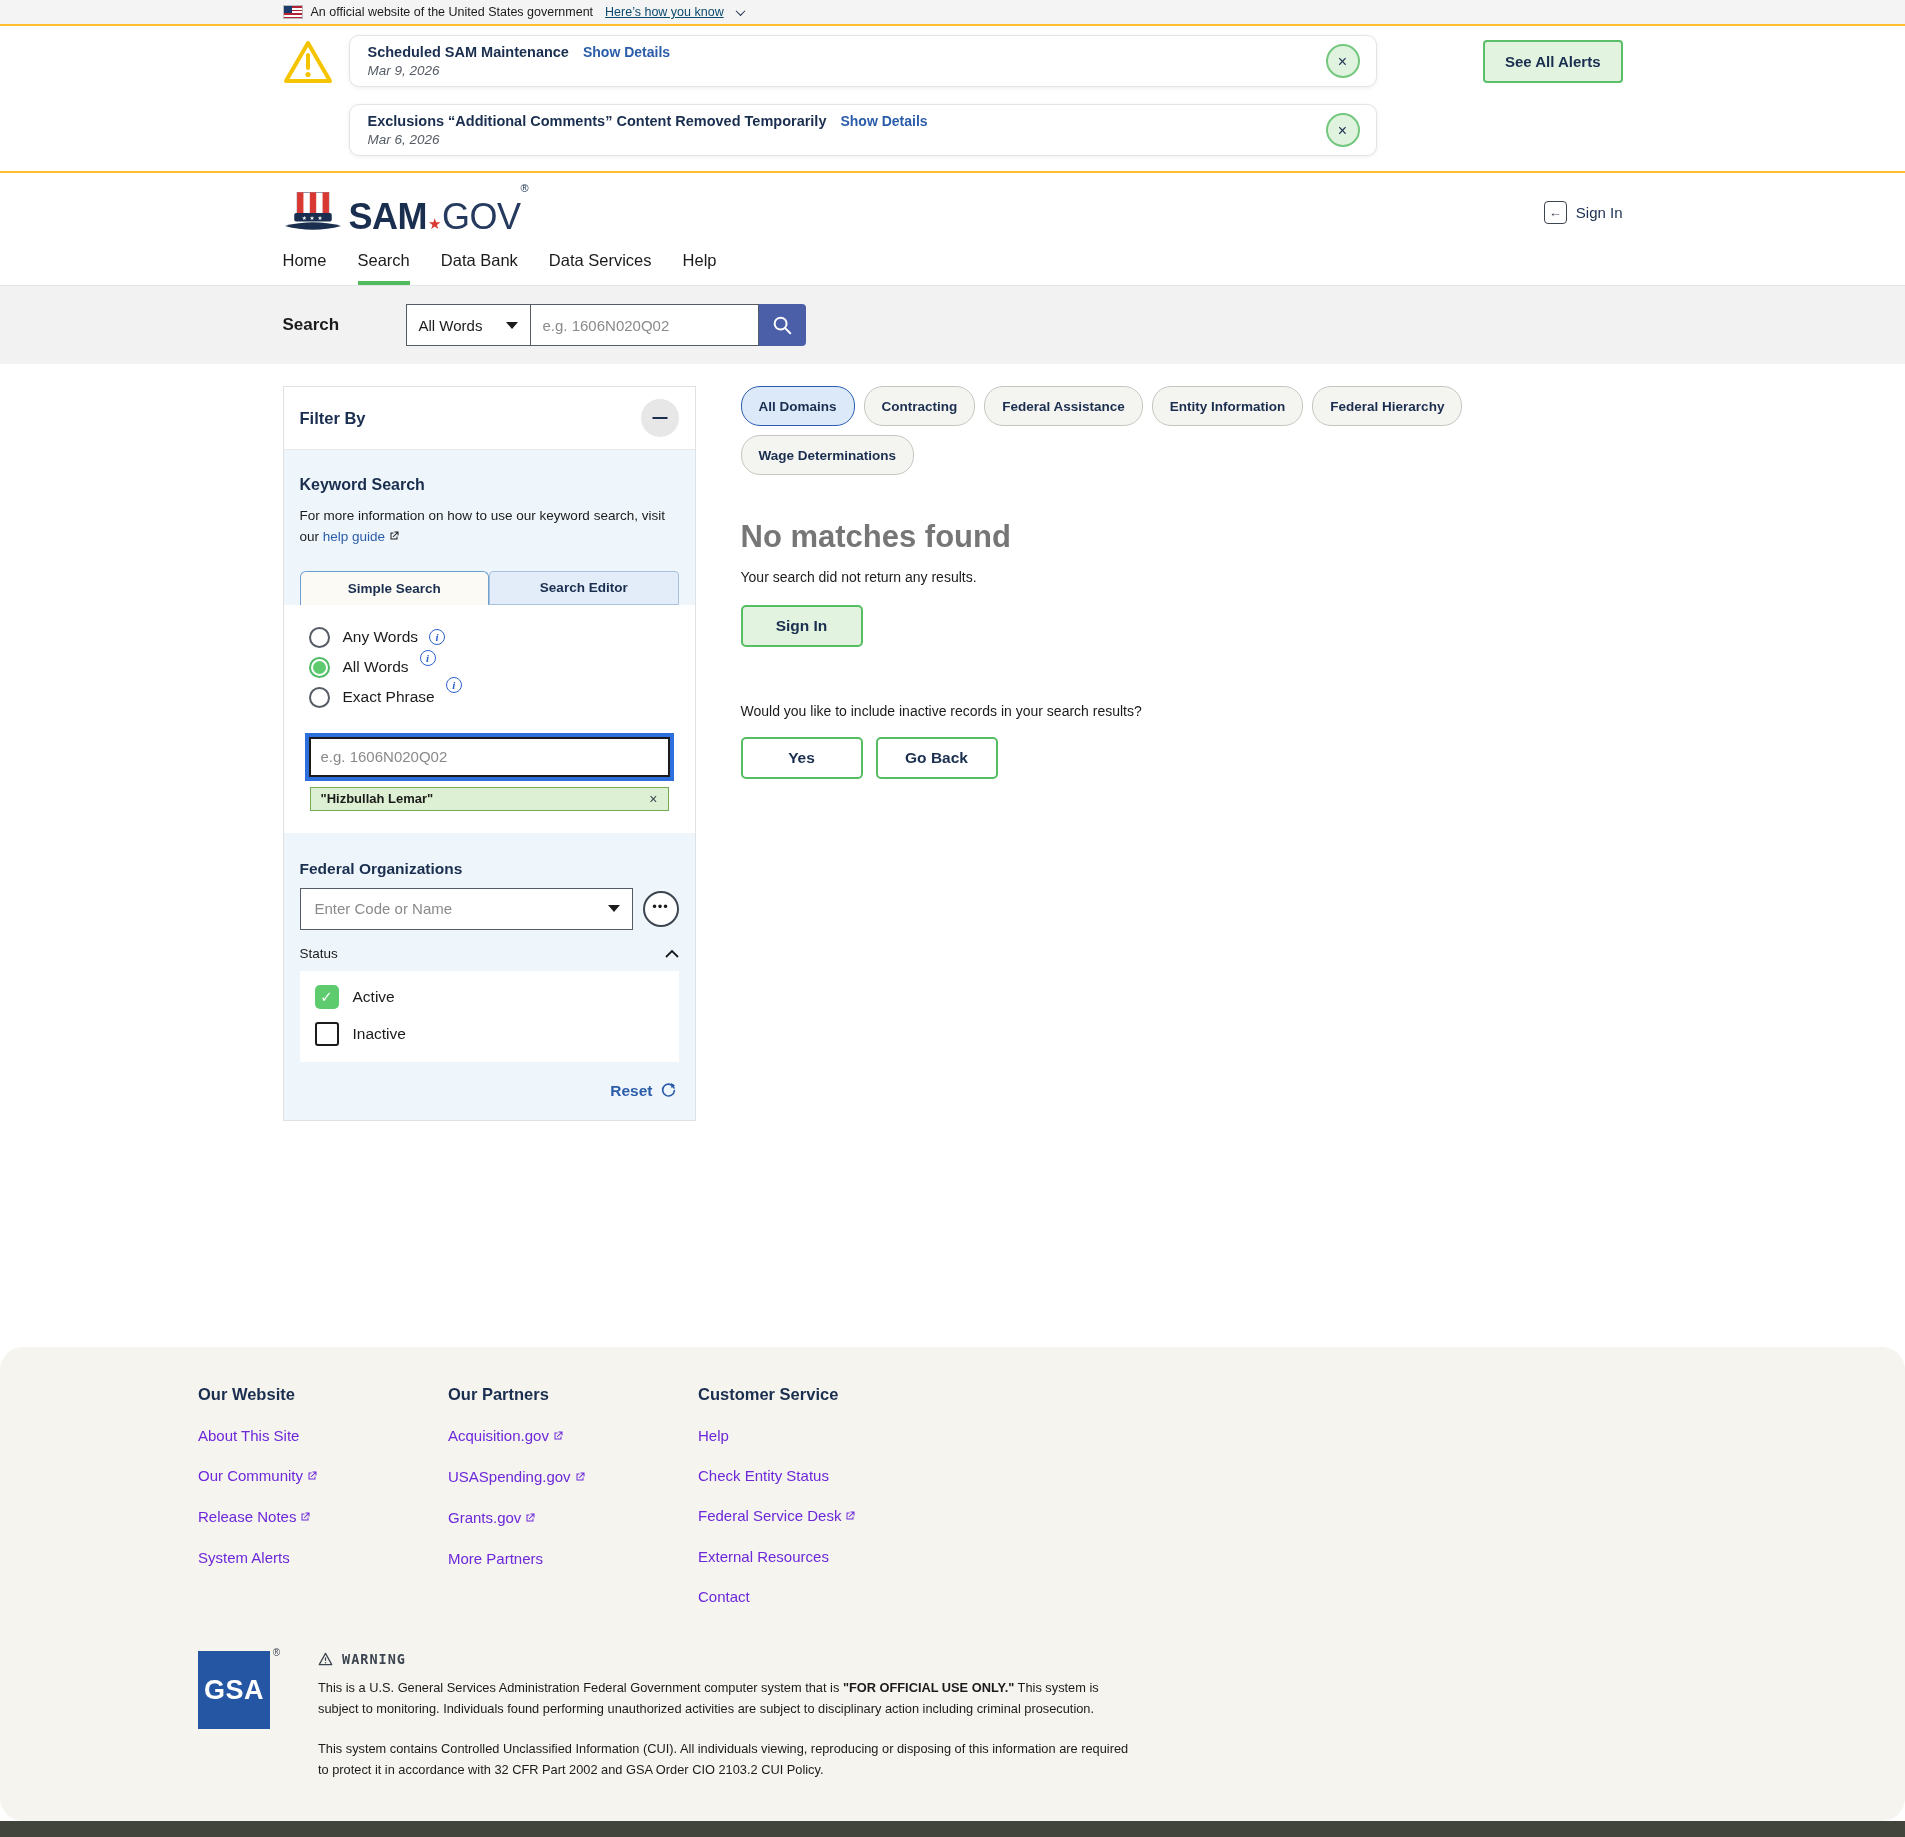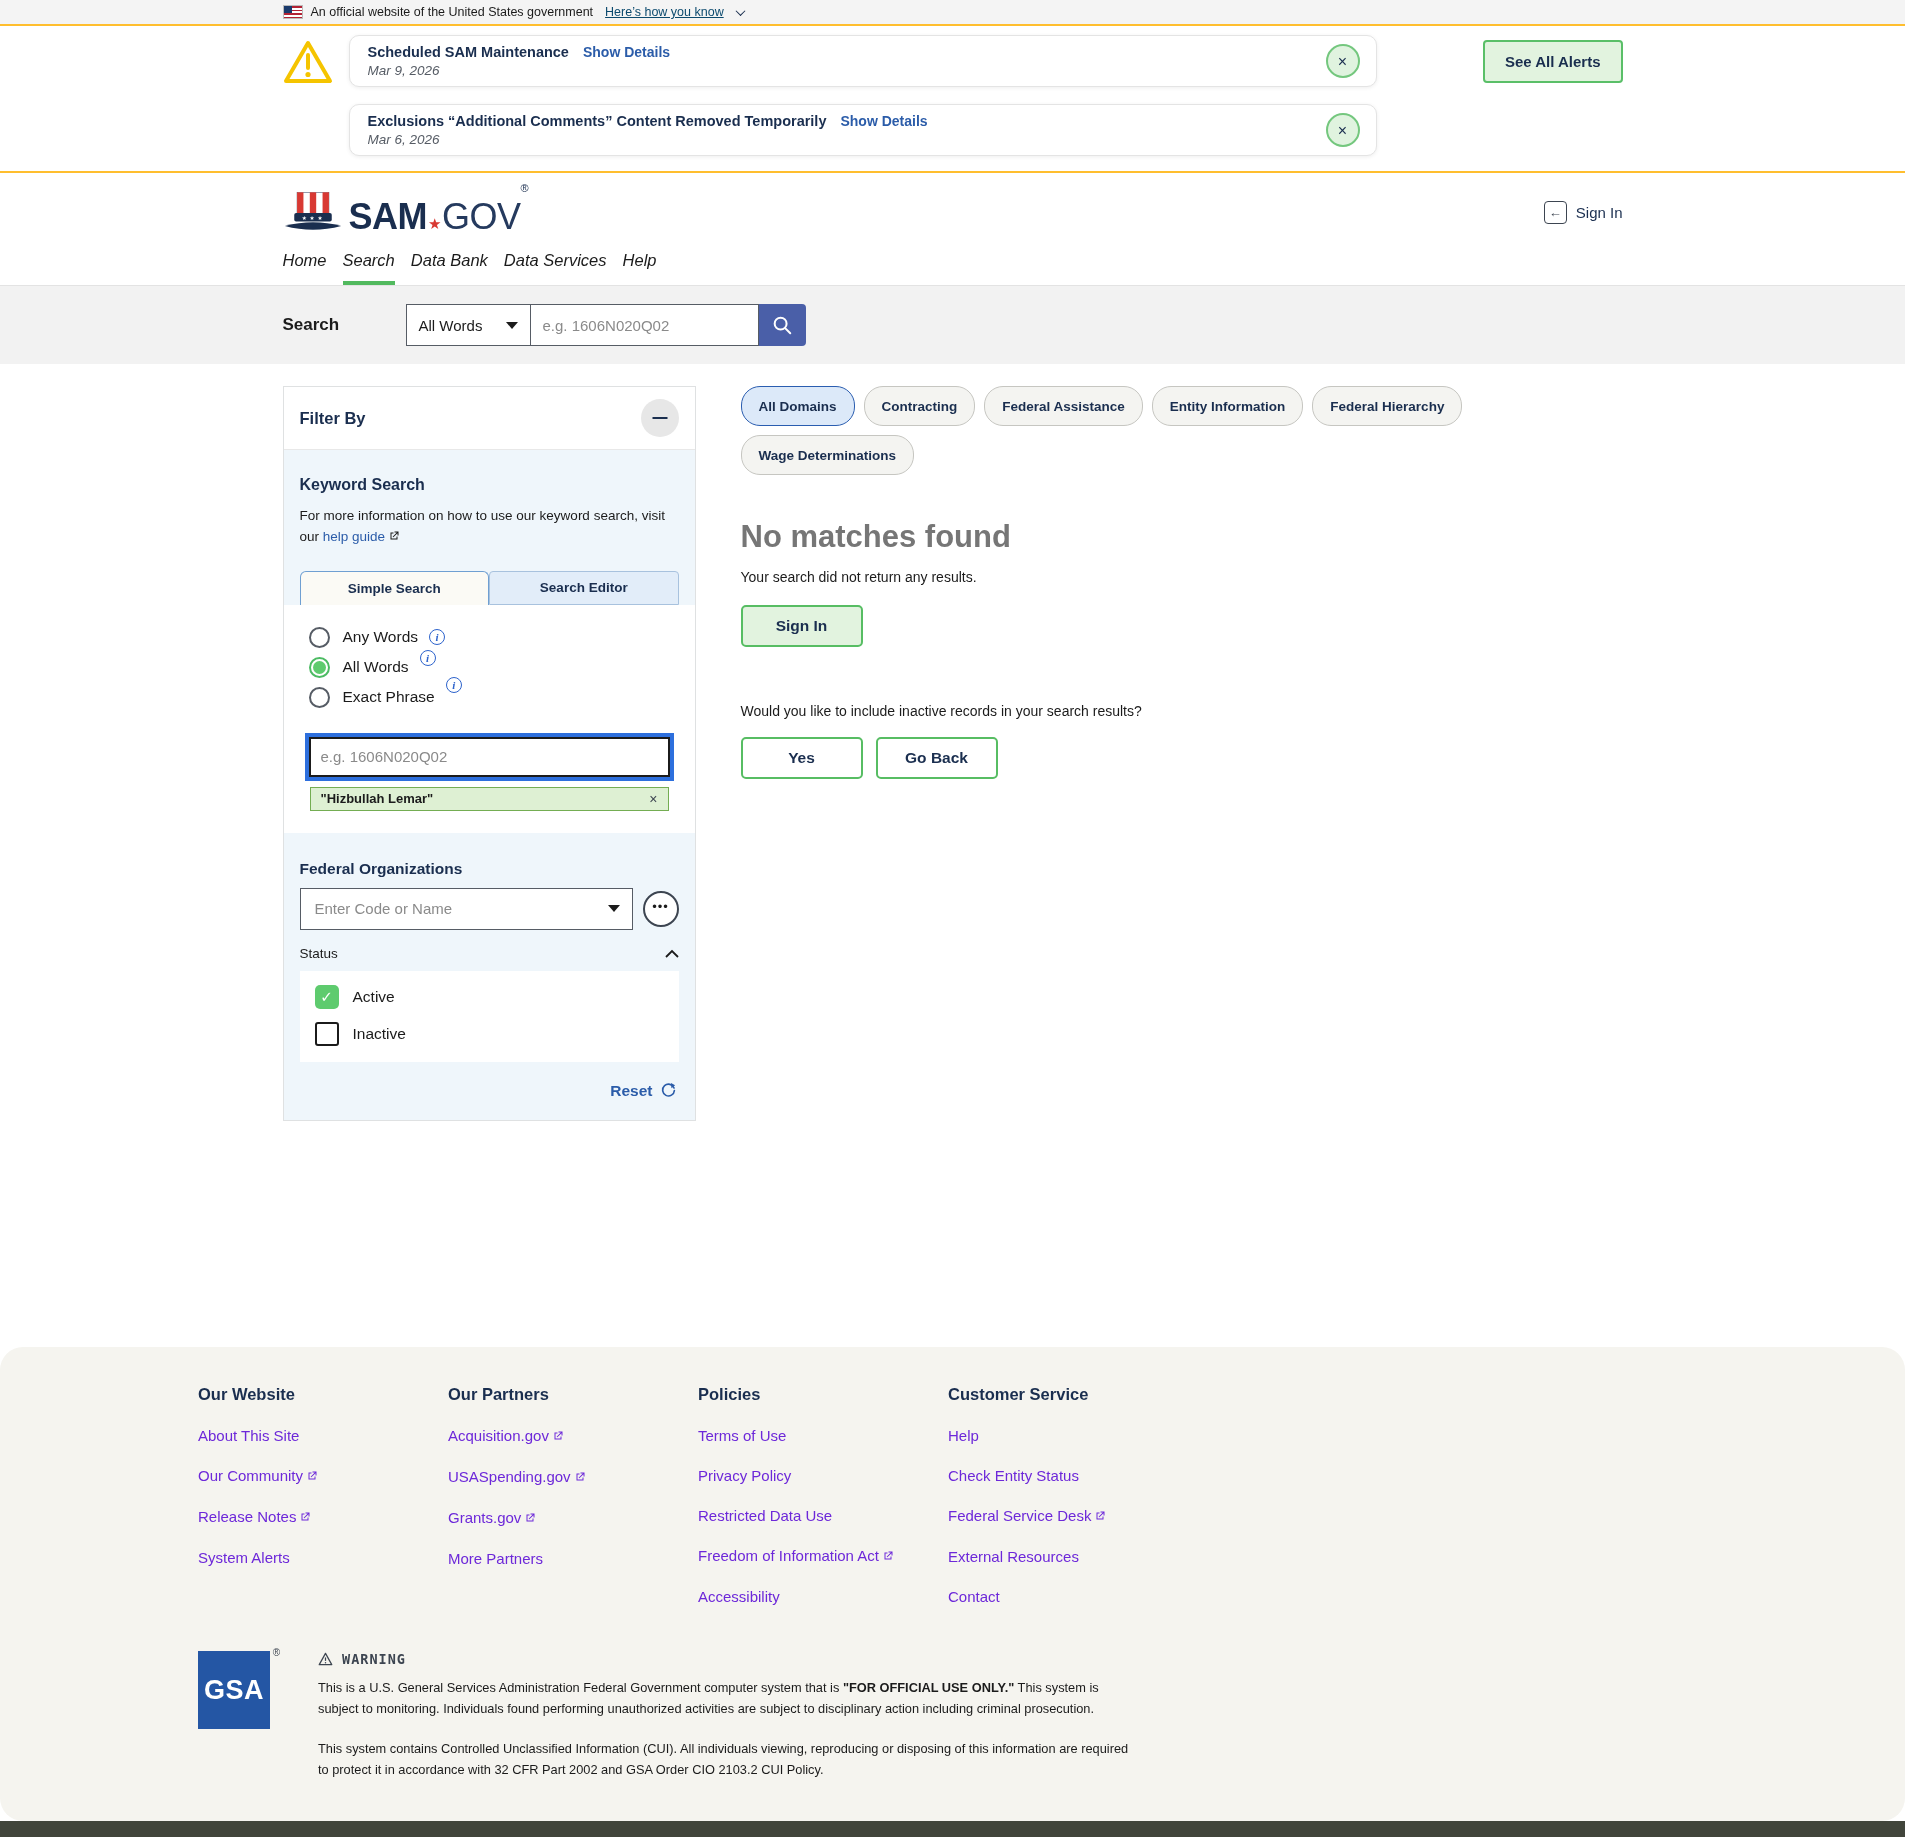--- a/index.html
+++ b/index.html
@@ -35,21 +35,21 @@
   .logo-text{font-size:36px;color:#1a2e4f;letter-spacing:-0.5px;line-height:1;}
   .logo-sam{font-weight:bold;}
   .logo-star{color:#d83933;font-size:15px;margin:0 1px;}
   .logo-gov{font-weight:normal;color:#253a5e;}
   .reg{font-size:11px;color:#1a2e4f;vertical-align:top;position:relative;top:-16px;}
   .signin{margin-left:auto;display:flex;align-items:center;gap:9px;color:#1a2e4f;font-size:15px;cursor:pointer;}
   .signin-icon{width:21px;height:21px;border:1.5px solid #3d4551;border-radius:4px;display:flex;align-items:center;justify-content:center;font-size:13px;color:#3d4551;}
 
   
   .nav{border-bottom:1px solid #e3e3e3;}
-  .nav .container{display:flex;gap:16px;font-size:16.5px;padding:10px 0 0;font-style:italic;}
+  .nav .container{display:flex;gap:31px;font-size:16.5px;padding:10px 0 0;}
   .nav-item{color:#1b1b1b;padding-bottom:11px;cursor:pointer;}
   .nav-item.active{border-bottom:4px solid #52ba5f;font-weight:normal;}
 
   
   .search-band{background:#f2f2f2;padding:18px 0;}
   .search-band .container{display:flex;align-items:center;}
   .search-label{font-size:17px;font-weight:bold;width:123px;}
   .mode-select{width:125px;height:42px;background:#fff;border:1px solid #565c65;box-sizing:border-box;display:flex;align-items:center;justify-content:space-between;padding:0 12px;font-size:15px;cursor:pointer;}
   .tri-down{width:0;height:0;border-left:6px solid transparent;border-right:6px solid transparent;border-top:7px solid #1b1b1b;}
   .search-input{width:228px;height:42px;border:1px solid #565c65;border-left:none;box-sizing:border-box;padding:0 12px;font-size:15px;font-family:inherit;color:#1b1b1b;outline:none;}
@@ -367,31 +367,20 @@
                   <path d="M5 5h6v2H7v10h10v-4h2v6H5z" fill="currentColor"></path>
                   <path d="M13 3h8v8h-2V6.4l-8.3 8.3-1.4-1.4L17.6 5H13z" fill="currentColor"></path>
                 </svg></span></a>
           <a class="f-link"><span>Grants.gov</span><span class="ext-ic"><svg width="12" height="12" viewBox="0 0 24 24">
                   <path d="M5 5h6v2H7v10h10v-4h2v6H5z" fill="currentColor"></path>
                   <path d="M13 3h8v8h-2V6.4l-8.3 8.3-1.4-1.4L17.6 5H13z" fill="currentColor"></path>
                 </svg></span></a>
           <a class="f-link">More Partners</a>
         </div>
         <div class="f-col">
-          <div class="f-col-title">Policies</div>
-          <a class="f-link">Terms of Use</a>
-          <a class="f-link">Privacy Policy</a>
-          <a class="f-link">Restricted Data Use</a>
-          <a class="f-link"><span>Freedom of Information Act</span><span class="ext-ic"><svg width="12" height="12" viewBox="0 0 24 24">
-                  <path d="M5 5h6v2H7v10h10v-4h2v6H5z" fill="currentColor"></path>
-                  <path d="M13 3h8v8h-2V6.4l-8.3 8.3-1.4-1.4L17.6 5H13z" fill="currentColor"></path>
-                </svg></span></a>
-          <a class="f-link">Accessibility</a>
-        </div>
-        <div class="f-col">
           <div class="f-col-title">Customer Service</div>
           <a class="f-link">Help</a>
           <a class="f-link">Check Entity Status</a>
           <a class="f-link"><span>Federal Service Desk</span><span class="ext-ic"><svg width="12" height="12" viewBox="0 0 24 24">
                   <path d="M5 5h6v2H7v10h10v-4h2v6H5z" fill="currentColor"></path>
                   <path d="M13 3h8v8h-2V6.4l-8.3 8.3-1.4-1.4L17.6 5H13z" fill="currentColor"></path>
                 </svg></span></a>
           <a class="f-link">External Resources</a>
           <a class="f-link">Contact</a>
         </div>

